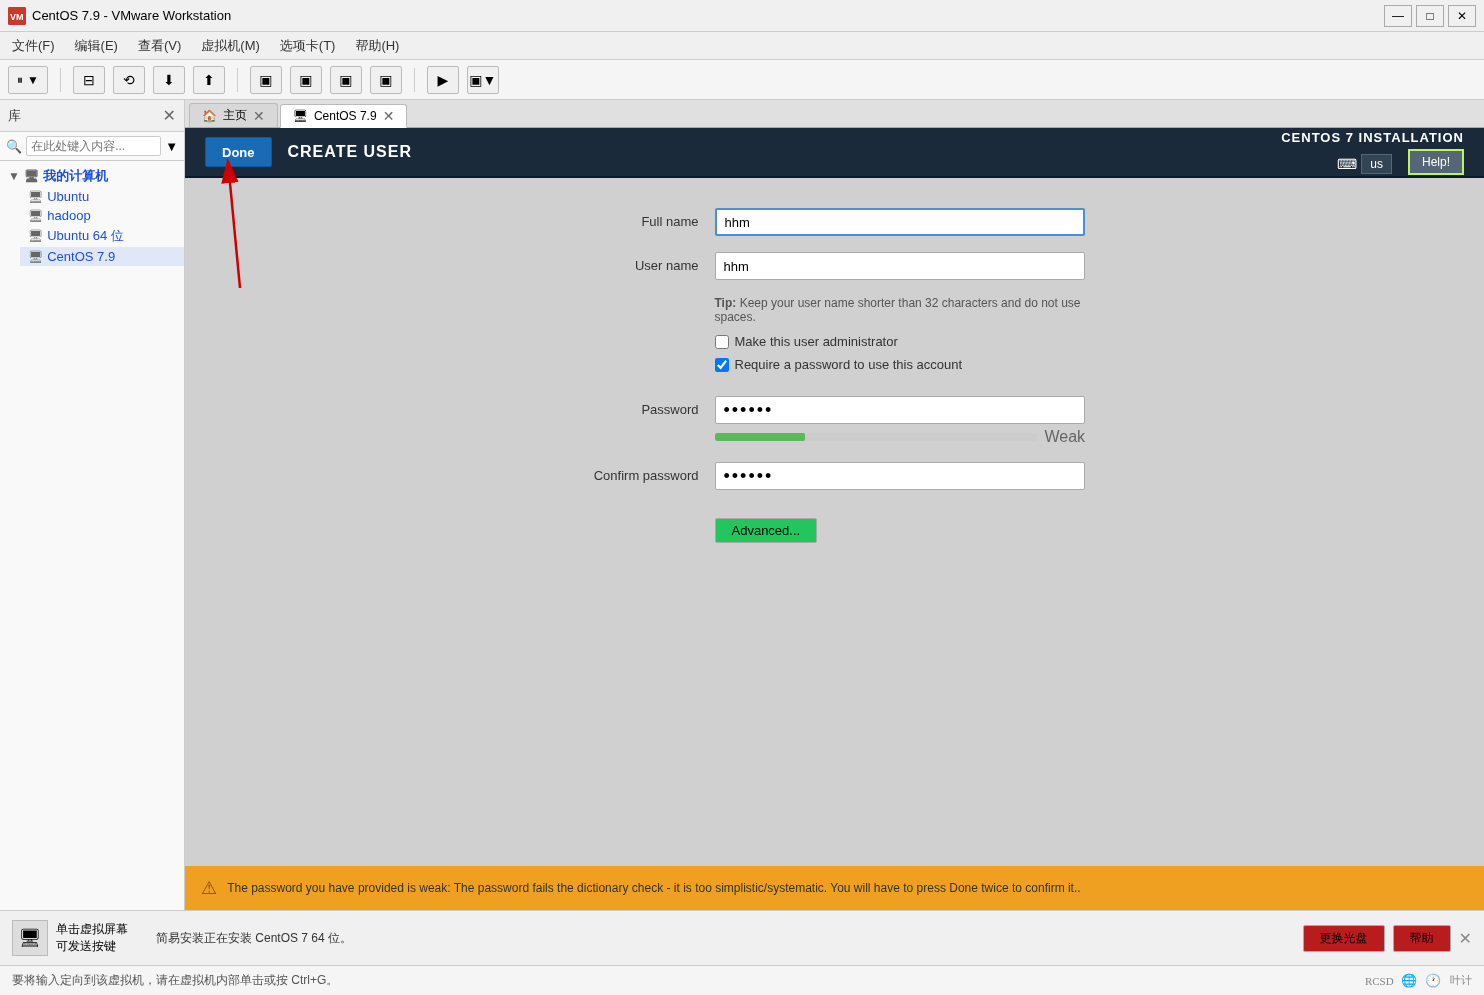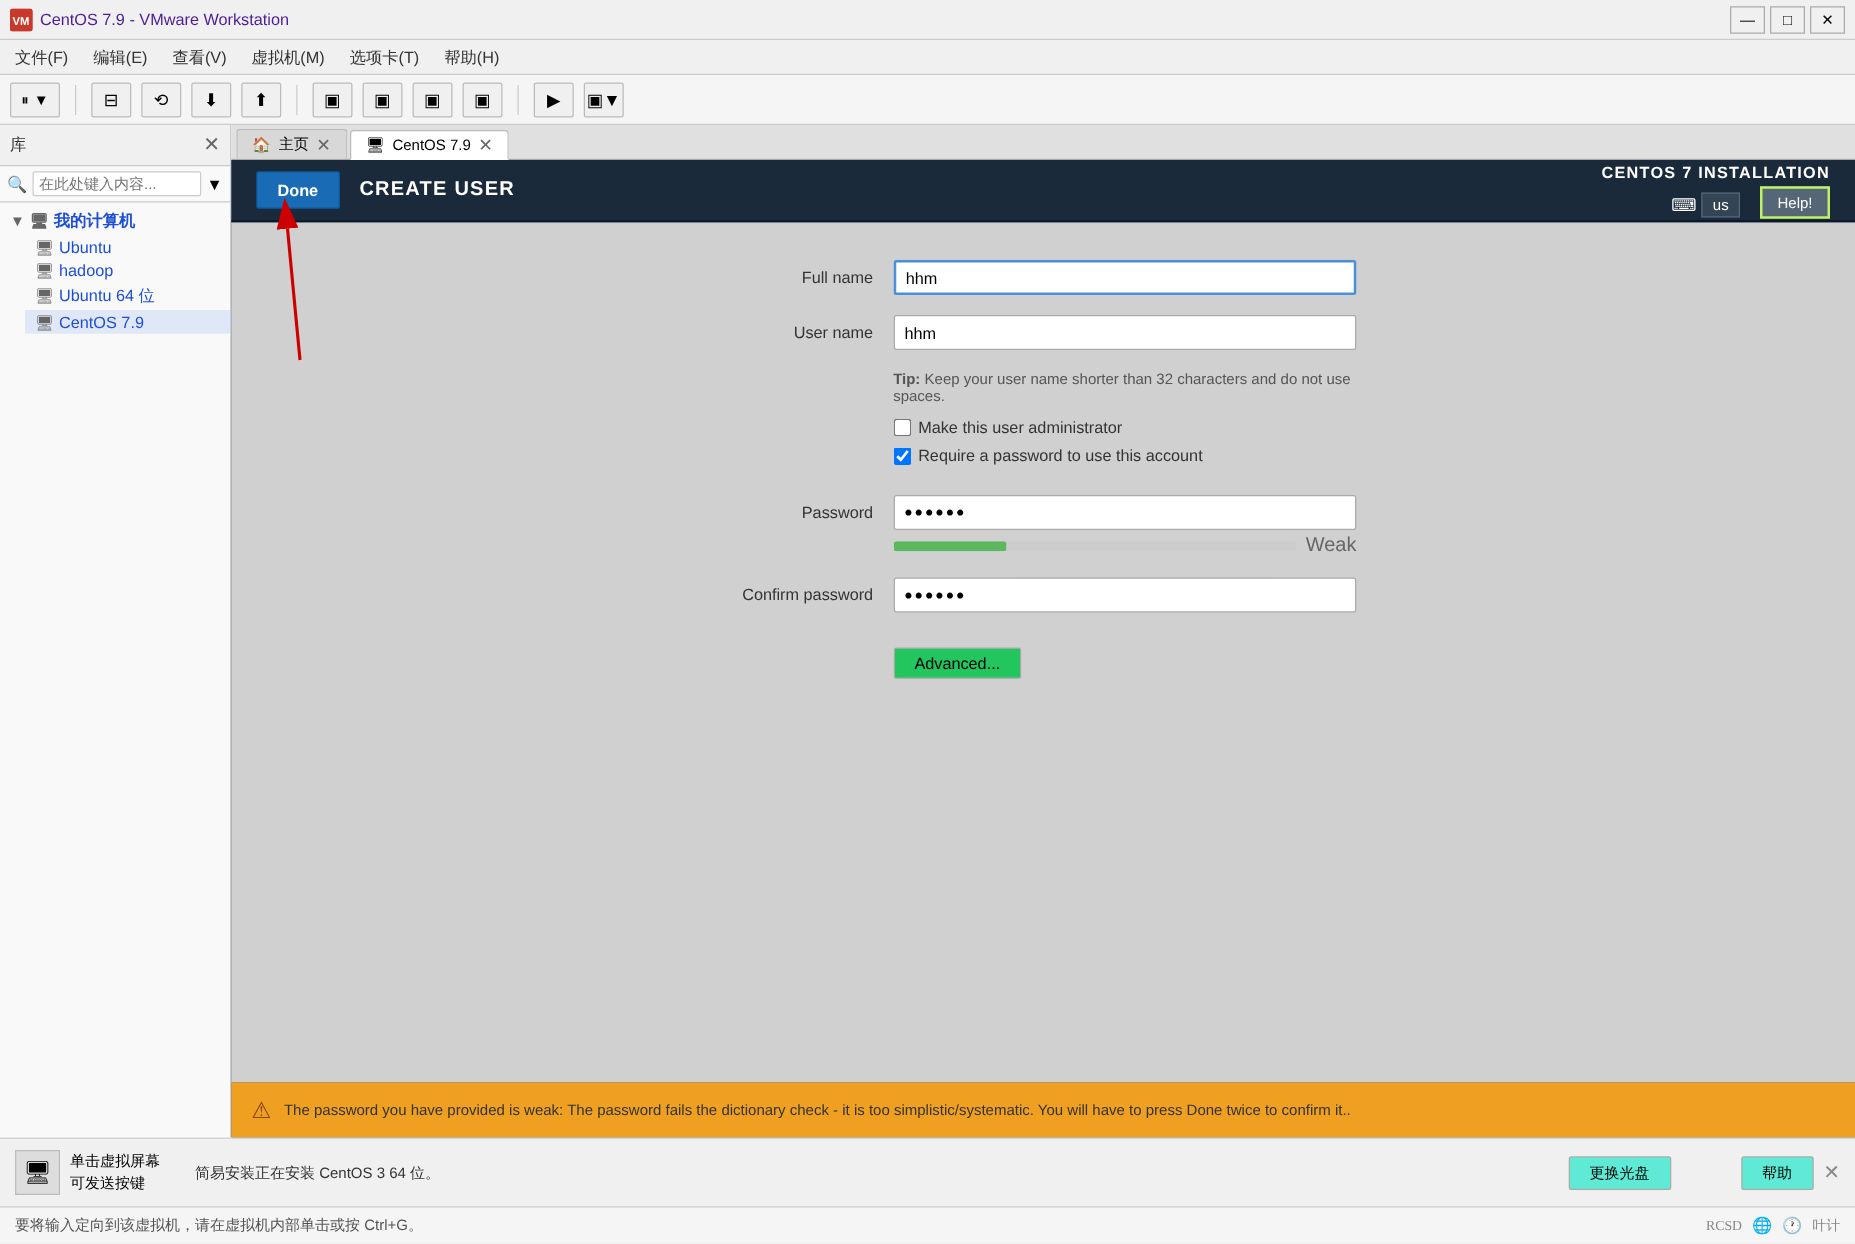--- a/index.html
+++ b/index.html
@@ -6,21 +6,21 @@
     body { width: 1484px; height: 995px; font-family: 'Microsoft YaHei', Arial, sans-serif; font-size: 13px; background: #f0f0f0; overflow: hidden; position: relative; }
 
     
     #title-bar {
       display: flex; align-items: center; justify-content: space-between;
       background: #f0f0f0; height: 32px; padding: 0 8px;
       border-bottom: 1px solid #ccc;
     }
     #title-bar-left { display: flex; align-items: center; gap: 6px; }
     #title-bar-logo { width: 18px; height: 18px; background: #c00; border-radius: 2px; font-size: 10px; color: white; display: flex; align-items: center; justify-content: center; font-weight: bold; }
-    #title-bar-title { font-size: 13px; color: #4c1d95; }
+    #title-bar-title { font-size: 13px; color: #000000; }
     #title-bar-controls { display: flex; gap: 4px; }
     .title-btn { width: 28px; height: 22px; border: 1px solid #aaa; background: #f0f0f0; cursor: pointer; display: flex; align-items: center; justify-content: center; font-size: 12px; }
 
     
     #menu-bar {
       display: flex; align-items: center; background: #f0f0f0; height: 28px; padding: 0 4px;
       border-bottom: 1px solid #ccc; gap: 4px;
     }
     .menu-item { padding: 2px 8px; cursor: pointer; font-size: 13px; color: #333; border-radius: 2px; }
 
@@ -135,21 +135,21 @@
 
     
     #status-bar {
       display: flex; align-items: center; background: #f0f0f0; border-top: 1px solid #ccc;
       height: 55px; padding: 4px 12px; gap: 12px;
     }
     #status-left { display: flex; align-items: center; gap: 8px; flex: 1; }
     #status-vm-icon { width: 36px; height: 36px; background: #ddd; border: 1px solid #bbb; display: flex; align-items: center; justify-content: center; font-size: 18px; }
     #status-text-main { font-size: 12px; }
     #status-right { display: flex; align-items: center; gap: 8px; }
-    .status-btn { padding: 4px 16px; background: #5eead4; border: 1px solid #aaa; border-radius: 2px; font-size: 12px; cursor: pointer; margin-left: 48px; }
+    .status-btn { padding: 4px 16px; background: #b91c1c; border: 1px solid #aaa; border-radius: 2px; font-size: 12px; cursor: pointer; }
 
     
     #bottom-bar {
       background: #f5f5f5; border-top: 1px solid #ccc; height: 30px; display: flex; align-items: center;
       padding: 0 12px; font-size: 12px; color: #555; gap: 8px; justify-content: space-between;
     }
     #bottom-right { display: flex; align-items: center; gap: 8px; }
 
     
     #arrow-overlay {
@@ -362,21 +362,21 @@
 
 <div id="status-bar">
   <div id="status-left">
     <div id="status-vm-icon">🖥</div>
     <div>
       <div id="status-text-main">
         <span>单击虚拟屏幕</span><br>
         <span>可发送按键</span>
       </div>
     </div>
-    <div style="font-size:12px; color:#333; margin-left:20px;">简易安装正在安装 CentOS 3 64 位。</div>
+    <div style="font-size:12px; color:#333; margin-left:20px;">简易安装正在安装 CentOS 7 64 位。</div>
   </div>
   <div id="status-right">
     <button class="status-btn">更换光盘</button>
     <button class="status-btn">帮助</button>
     <span style="cursor:pointer; font-size:16px; color:#888;">✕</span>
   </div>
 </div>
 
 <div id="bottom-bar">
   <span>要将输入定向到该虚拟机，请在虚拟机内部单击或按 Ctrl+G。</span>

